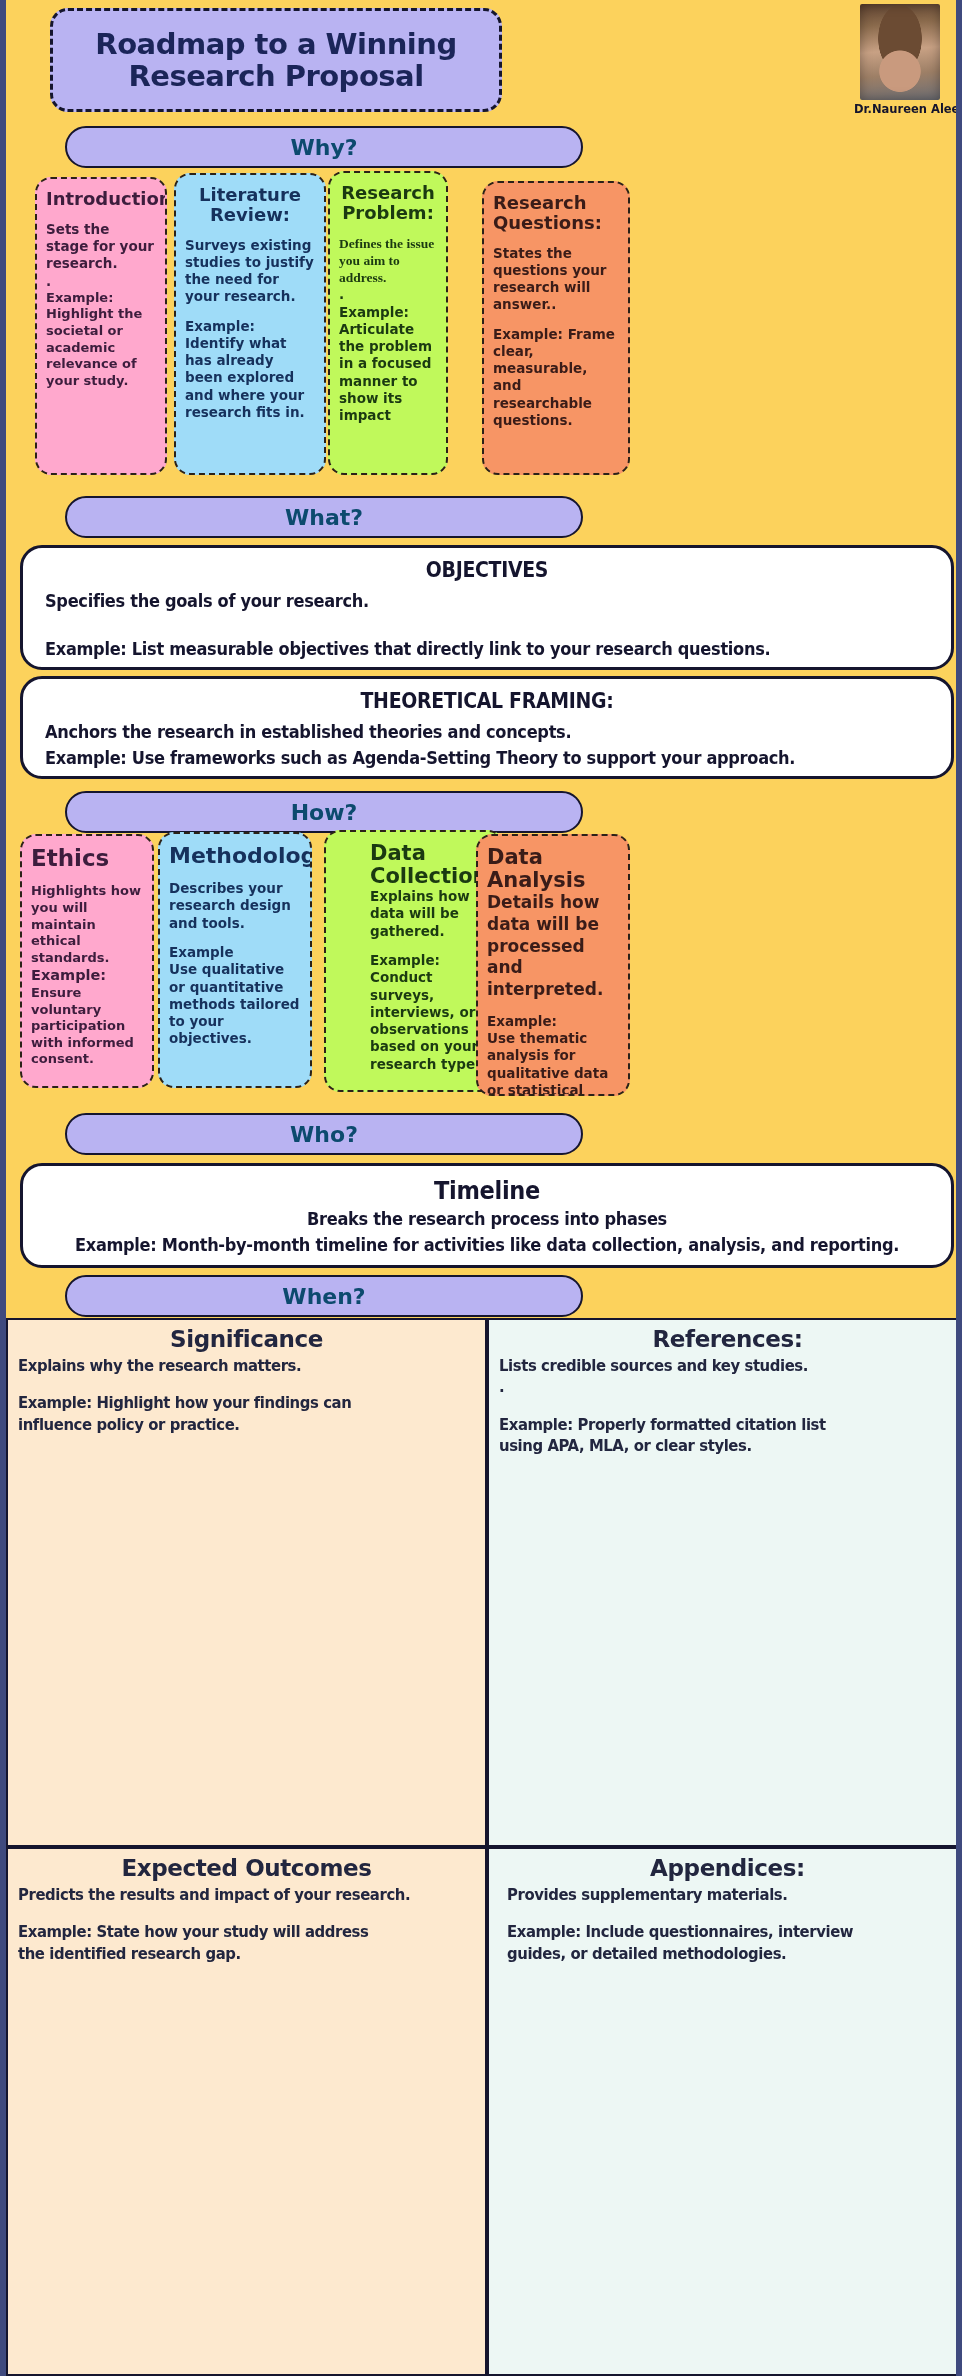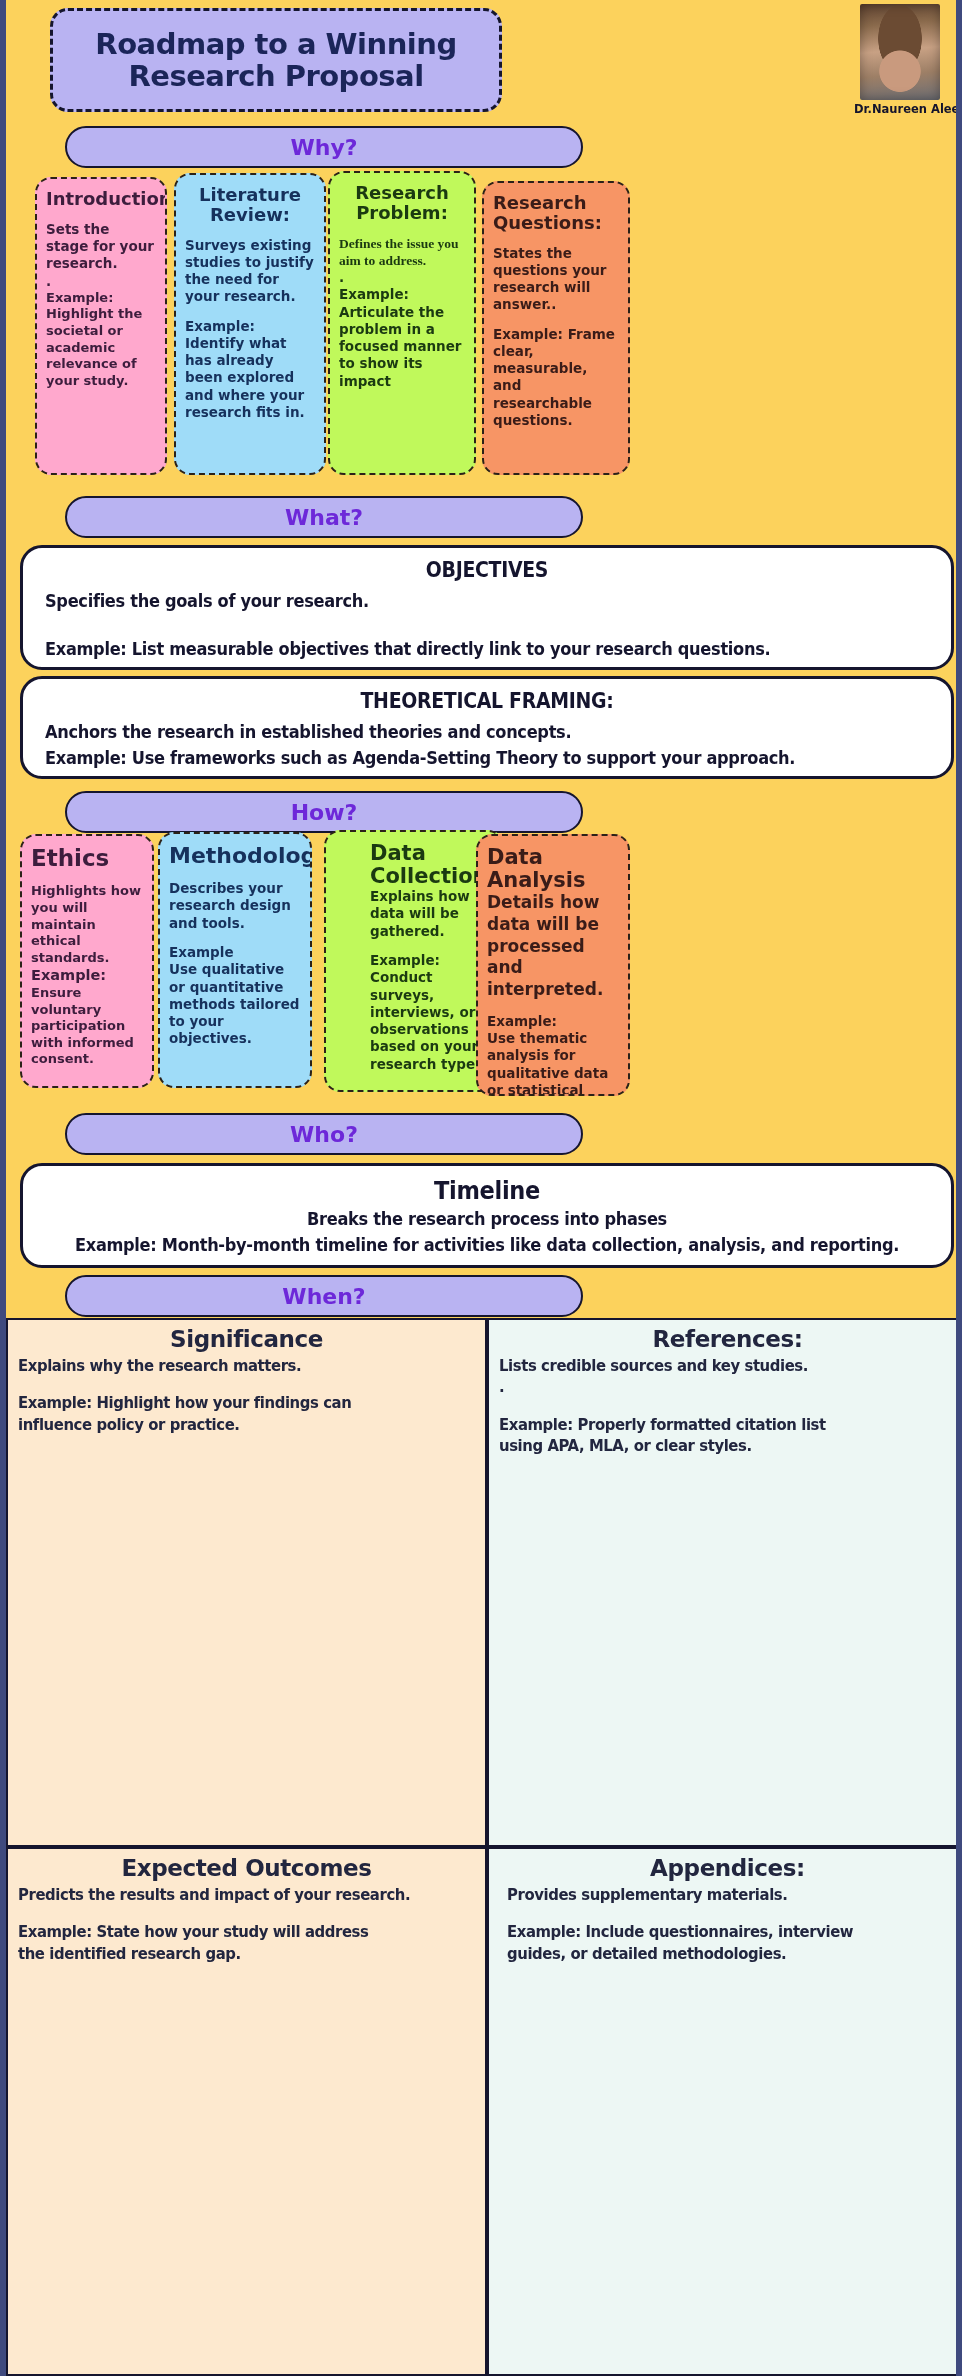--- a/index.html
+++ b/index.html
@@ -88,21 +88,21 @@
     border: 2.5px solid #15152e;
     border-radius: 22px;
     display: flex;
     align-items: center;
     justify-content: center;
   }
   .band span {
     font-family: "DejaVu Sans", sans-serif;
     font-weight: bold;
     font-size: 22px;
-    color: #6d28d9;
+    color: #0c4a6e;
   }
 
   
   .cardrow { position: absolute; left: 0; right: 0; }
   .card {
     position: absolute;
     border: 2.5px dashed #2b2118;
     border-radius: 16px;
     box-sizing: border-box;
     padding: 8px 9px 6px 9px;
@@ -238,21 +238,21 @@
     </div>
 
     <div class="card c-blue" style="left:168px; top:173px; width:152px; height:302px;">
       <h3 style="font-size:18px;">Literature Review:</h3>
       <div class="gap"></div>
       <p style="font-size:13.5px;">Surveys existing studies to justify the need for your research.</p>
       <div class="gap"></div>
       <p style="font-size:13.5px;">Example: Identify what has already been explored and where your research fits in.</p>
     </div>
 
-    <div class="card c-green" style="left:322px; top:171px; width:148px; height:304px;">
+    <div class="card c-green" style="left:322px; top:171px; width:120px; height:304px;">
       <h3 style="font-size:18px;">Research Problem:</h3>
       <div class="gap"></div>
       <p style="font-size:13.5px;font-family:Liberation Serif, serif;">Defines the issue you aim to address.</p>
       <p style="font-size:13.5px;">.</p>
       <p style="font-size:13.5px;">Example: Articulate the problem in a focused manner to show its impact</p>
     </div>
 
     <div class="card c-orange" style="left:476px; top:181px; width:148px; height:294px;">
       <h3 style="font-size:18px; text-align:left;">Research Questions:</h3>
       <div class="gap"></div>

